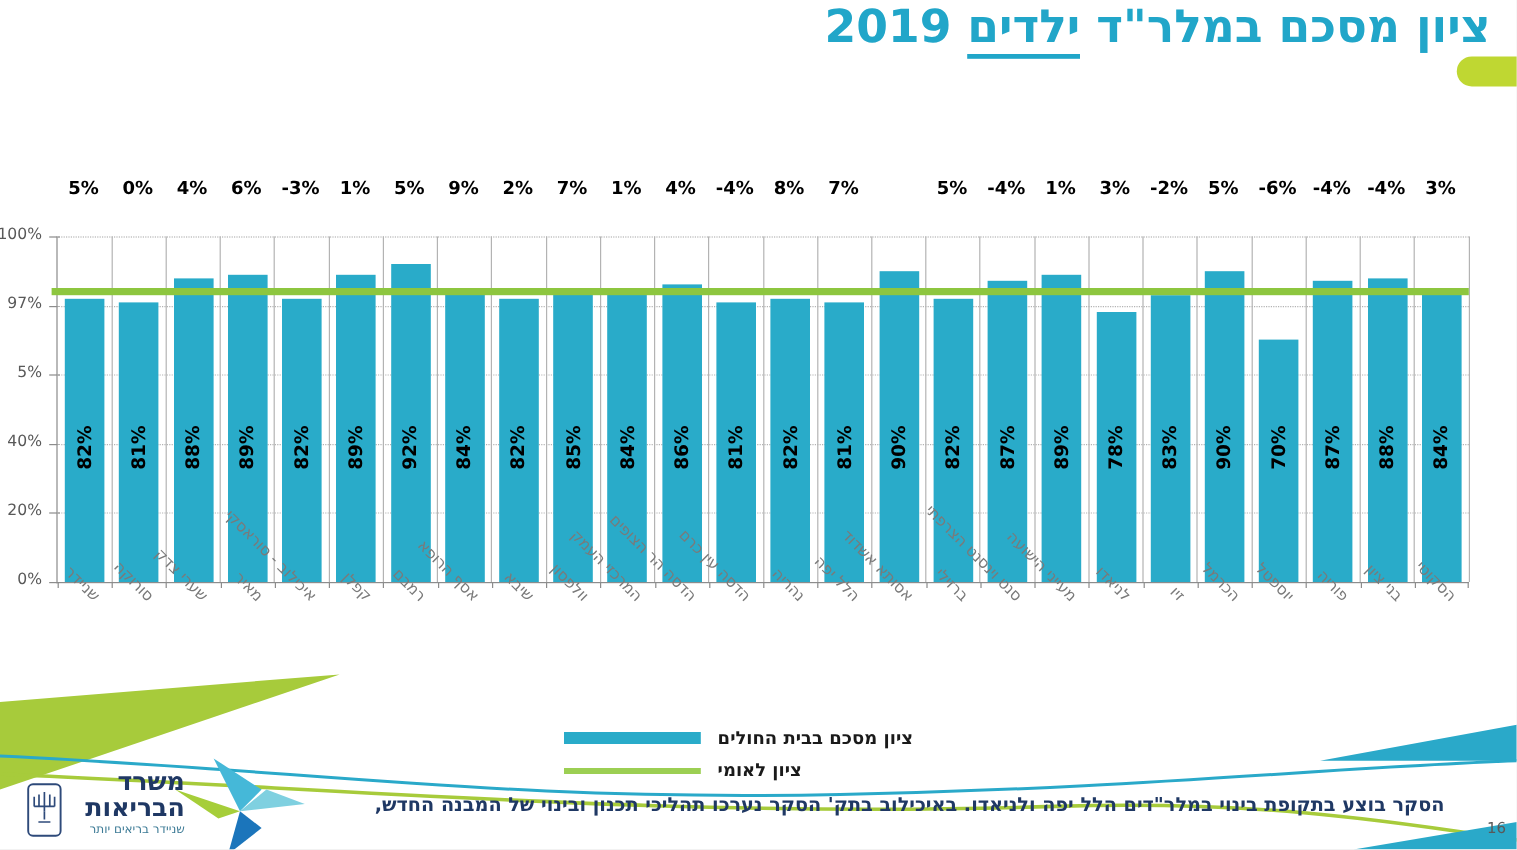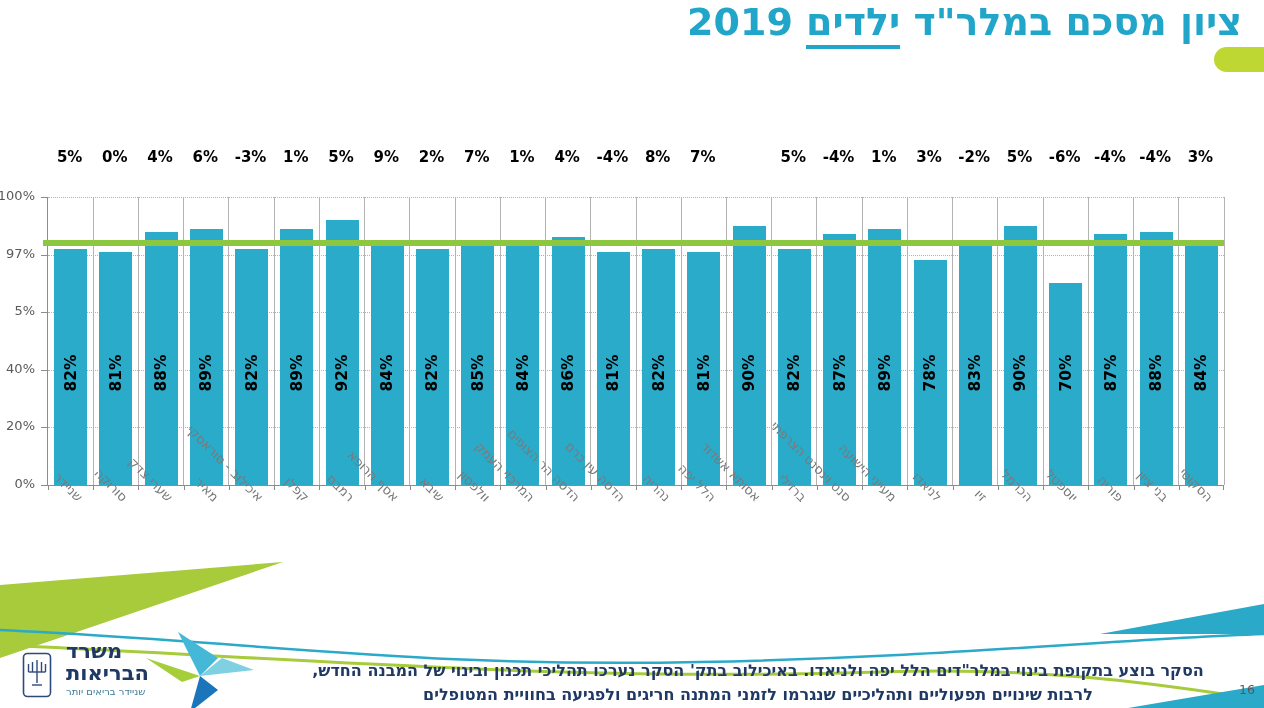--- a/index.html
+++ b/index.html
@@ -42,21 +42,21 @@
   .leg-label{font-size:15px;font-weight:bold;color:#1a1a1a;direction:rtl;white-space:nowrap;}
   
   .comparison{position:absolute;top:586px;right:30px;font-size:17.5px;font-weight:bold;
               color:#111;direction:rtl;white-space:nowrap;z-index:3;}
   .footer-note{position:absolute;top:659px;right:30px;width:952px;direction:rtl;text-align:center;
                font-size:16px;font-weight:bold;color:#1f3864;line-height:24px;z-index:3;}
   .page-num{position:absolute;top:682px;right:9px;font-size:12.5px;color:#595959;z-index:3;}
   
   .logo{position:absolute;left:14px;top:636px;width:250px;height:72px;z-index:3;}
   .logo-emblem{position:absolute;left:8px;top:16px;}
-  .logo-text{position:absolute;left:52px;top:4px;width:88px;text-align:left;direction:rtl;}
+  .logo-text{position:absolute;left:52px;top:4px;width:88px;text-align:right;direction:rtl;}
   .logo-org{font-size:21px;font-weight:bold;color:#1f3864;line-height:22px;}
   .logo-tag{font-size:10px;color:#3d7b96;margin-top:2px;white-space:nowrap;}
   .logo-star{position:absolute;left:128px;top:-8px;}
 </style>
 </head>
 <body>
 
 <div class="slide">
 
   <svg class="decor" width="1264" height="708">
@@ -273,25 +273,34 @@
       <div class="xlab" style="right: 323.231px;">מעייני הישועה</div>
       <div class="xlab" style="right: 278px;">לניאדו</div>
       <div class="xlab" style="right: 232.769px;">זיו</div>
       <div class="xlab" style="right: 187.538px;">הכרמל</div>
       <div class="xlab" style="right: 142.308px;">יוספטל</div>
       <div class="xlab" style="right: 97.0769px;">פוריה</div>
       <div class="xlab" style="right: 51.8462px;">בני ציון</div>
       <div class="xlab" style="right: 6.61538px;">הסקוטי</div>
     </div>
 
+  <div class="legend" id="legend">
+      <div class="leg-row">
+        <div class="leg-swatch leg-bar" style="background: rgb(41, 171, 201);"></div>
+        <div class="leg-label" dir="rtl">ציון מסכם בבית החולים</div>
+      </div>
+      <div class="leg-row">
+        <div class="leg-swatch leg-line" style="background: rgb(156, 207, 83);"></div>
+        <div class="leg-label" dir="rtl">ציון לאומי</div>
+      </div>
+    </div>
 
 
   <div class="footer-note">
     <div>הסקר בוצע בתקופת בינוי במלר"דים הלל יפה ולניאדו. באיכילוב בתק' הסקר נערכו תהליכי תכנון ובינוי של המבנה החדש,</div>
-    <div>לרבות שינויים תפעוליים ותהליכיים שנגרמו לזמני המתנה חריגים ולפגיעה בחוויית המטופלים</div>
   </div>
   <div class="page-num">16</div>
 
   <div class="logo">
     <svg class="logo-emblem" width="30" height="46" viewBox="0 0 30 46">
       <rect x="1.5" y="1.5" width="27" height="43" rx="4" fill="none" stroke="#2e4a7a" stroke-width="1.6"></rect>
       <g stroke="#2e4a7a" stroke-width="1.4" fill="none">
         <path d="M15,8 v16"></path>
           <path d="M10.5,10 v10"></path>
           <path d="M19.5,10 v10"></path>

